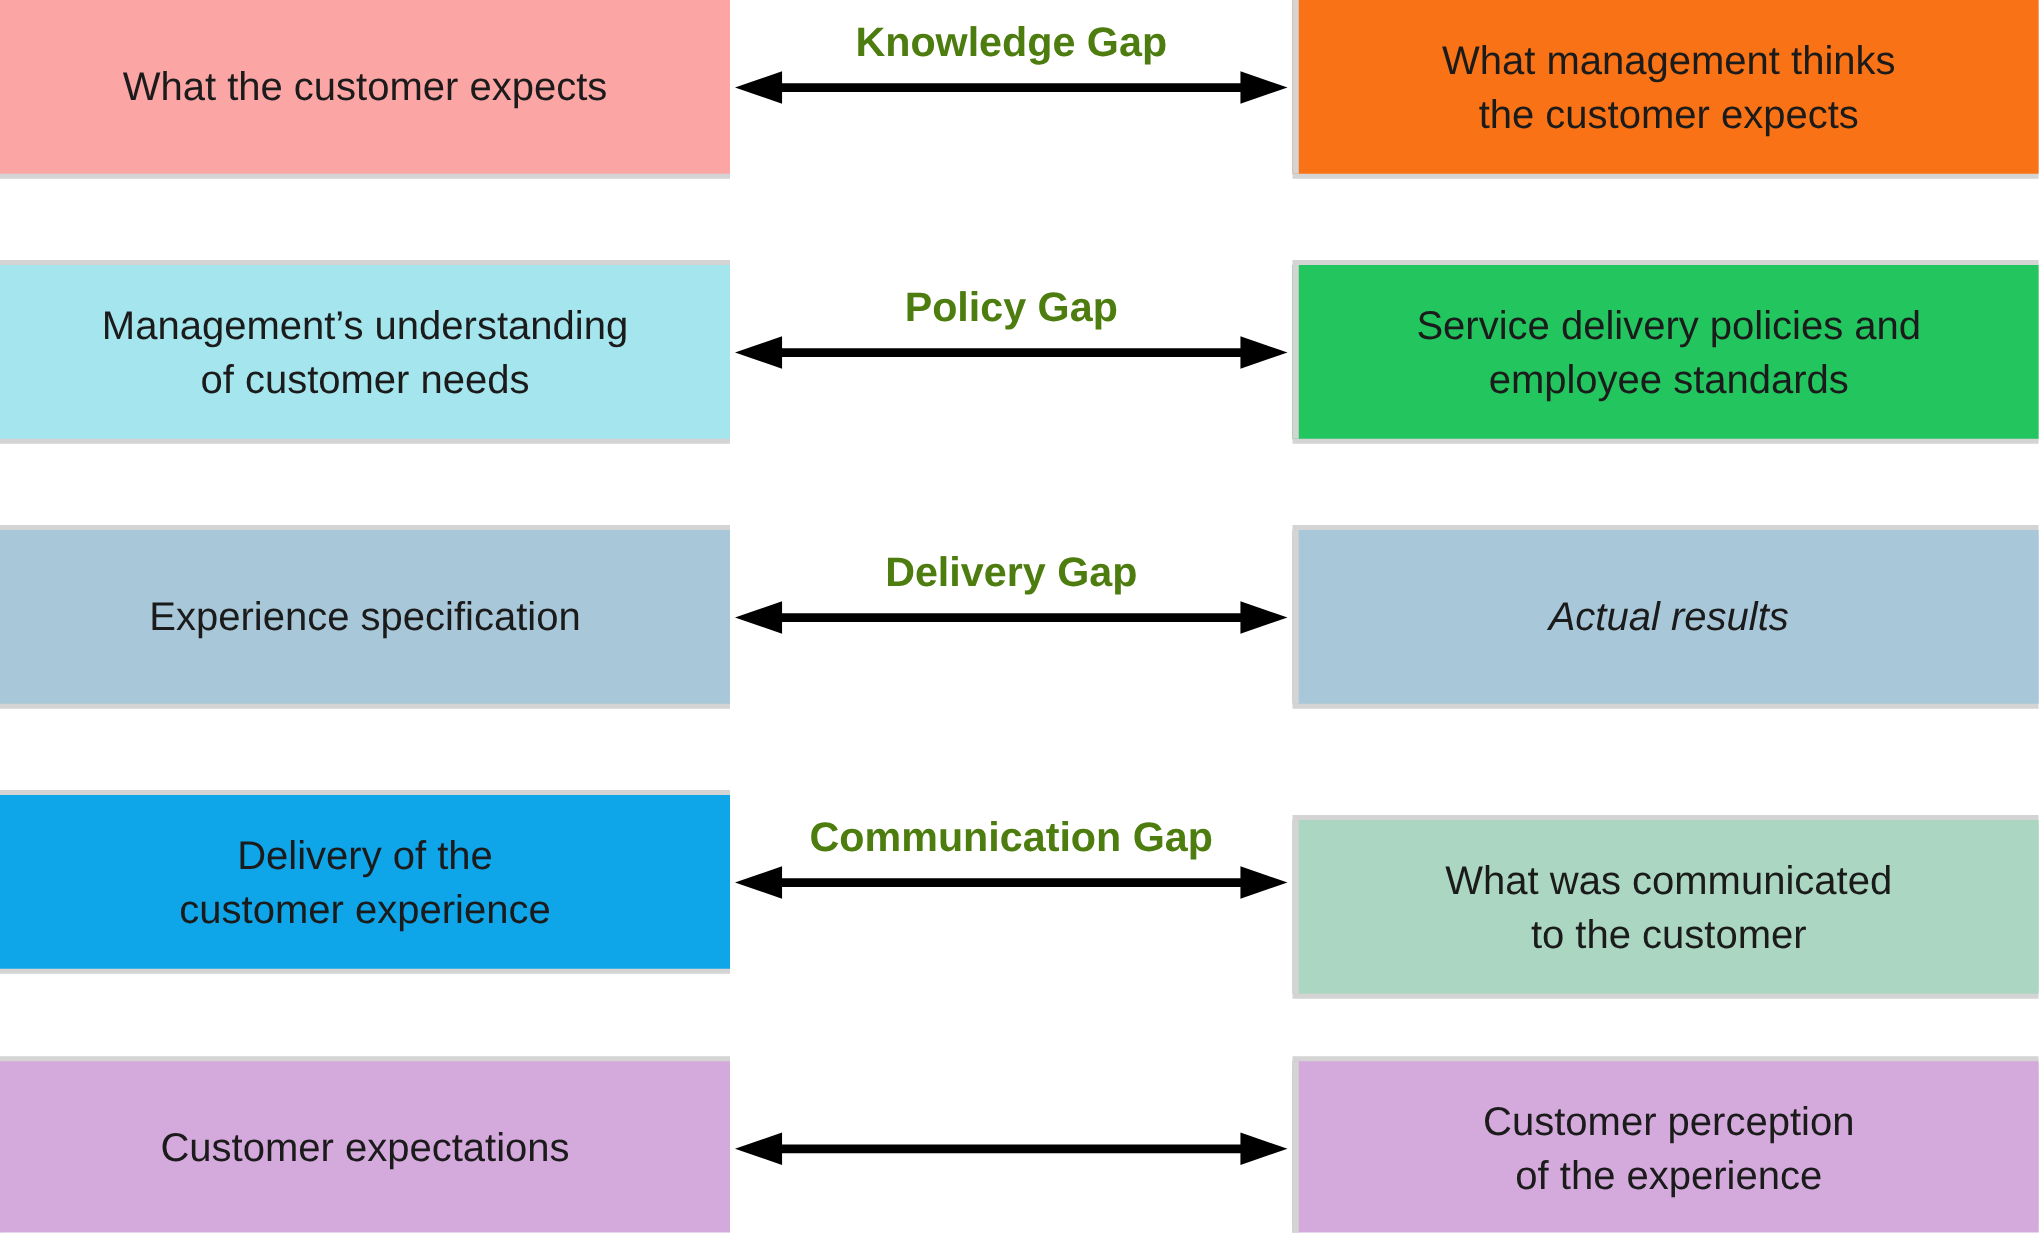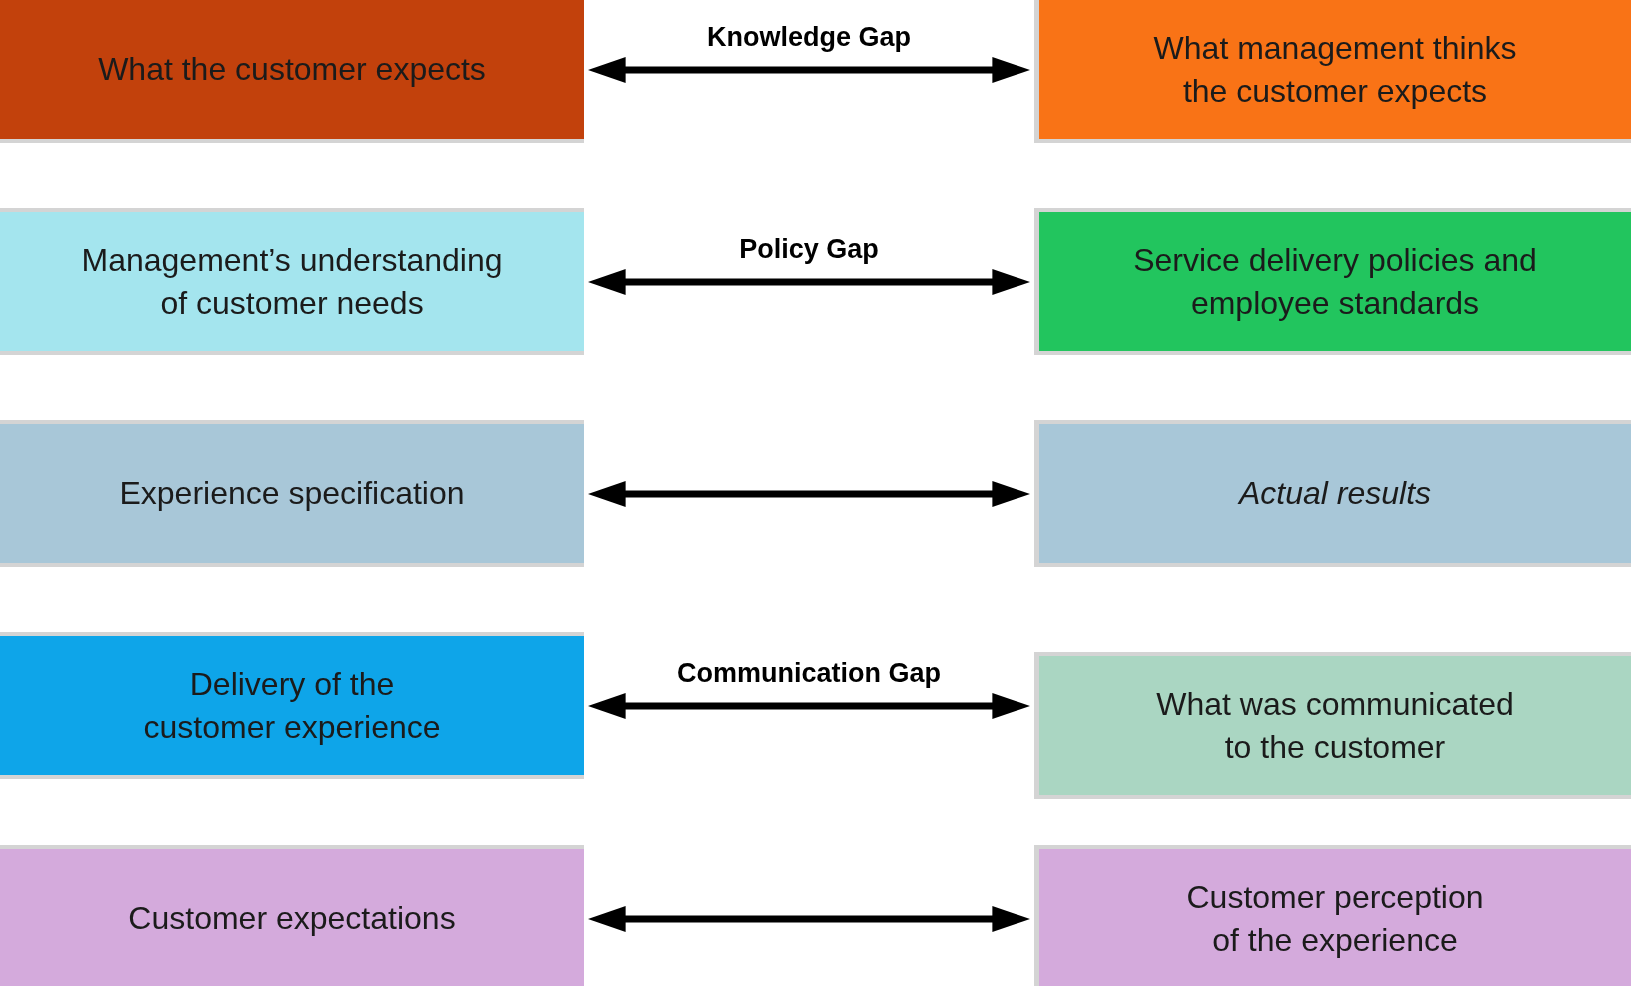--- a/index.html
+++ b/index.html
@@ -29,36 +29,36 @@
     box-sizing: border-box;
   }
   .box-left  { left: 0; width: 584px; }
   .box-right { left: 1034px; width: 597px; border-left: 5px solid #d4d4d4; }
 
   .mid { position: absolute; top: 0; left: 584px; width: 450px; height: 139px; }
   .gap-label {
     position: absolute; left: 0; right: 0;
     bottom: calc(50% + 17px);
     text-align: center;
-    font-size: 27px; font-weight: bold; color: #000000;
+    font-size: 33px; font-weight: bold; color: #4d7c0f;
     white-space: nowrap;
   }
   .arrow {
     position: absolute; left: 2px; right: 2px;
     top: calc(50% - 15px); height: 30px;
   }
   .arrow svg { display: block; width: 100%; height: 100%; }
 </style>
 </head>
 <body>
 
 <div class="stage">
 
   <div class="row row-1">
-    <div class="box box-left" style="background-color: #c2410c;">What the customer expects</div>
+    <div class="box box-left" style="background-color: #fca5a5;">What the customer expects</div>
     <div class="mid">
       <div class="gap-label">Knowledge Gap</div>
       <div class="arrow">
         <svg viewBox="0 0 450 30" preserveAspectRatio="none" aria-hidden="true">
           <line x1="30" y1="15" x2="420" y2="15" stroke="#000" stroke-width="7"></line>
           <polygon points="2,15 40,2 40,28" fill="#000"></polygon>
           <polygon points="448,15 410,2 410,28" fill="#000"></polygon>
         </svg>
       </div>
     </div>
@@ -79,20 +79,21 @@
         </svg>
       </div>
     </div>
     <div class="box box-right" style="background-color: #22c55e;">Service delivery policies and
 employee standards</div>
   </div>
 
   <div class="row row-3">
     <div class="box box-left" style="background-color: rgb(168, 199, 216);">Experience specification</div>
     <div class="mid">
+      <div class="gap-label">Delivery Gap</div>
       <div class="arrow">
         <svg viewBox="0 0 450 30" preserveAspectRatio="none" aria-hidden="true">
           <line x1="30" y1="15" x2="420" y2="15" stroke="#000" stroke-width="7"></line>
           <polygon points="2,15 40,2 40,28" fill="#000"></polygon>
           <polygon points="448,15 410,2 410,28" fill="#000"></polygon>
         </svg>
       </div>
     </div>
     <div class="box box-right" style="background-color: rgb(168, 199, 216); font-style: italic;">Actual results</div>
   </div>

